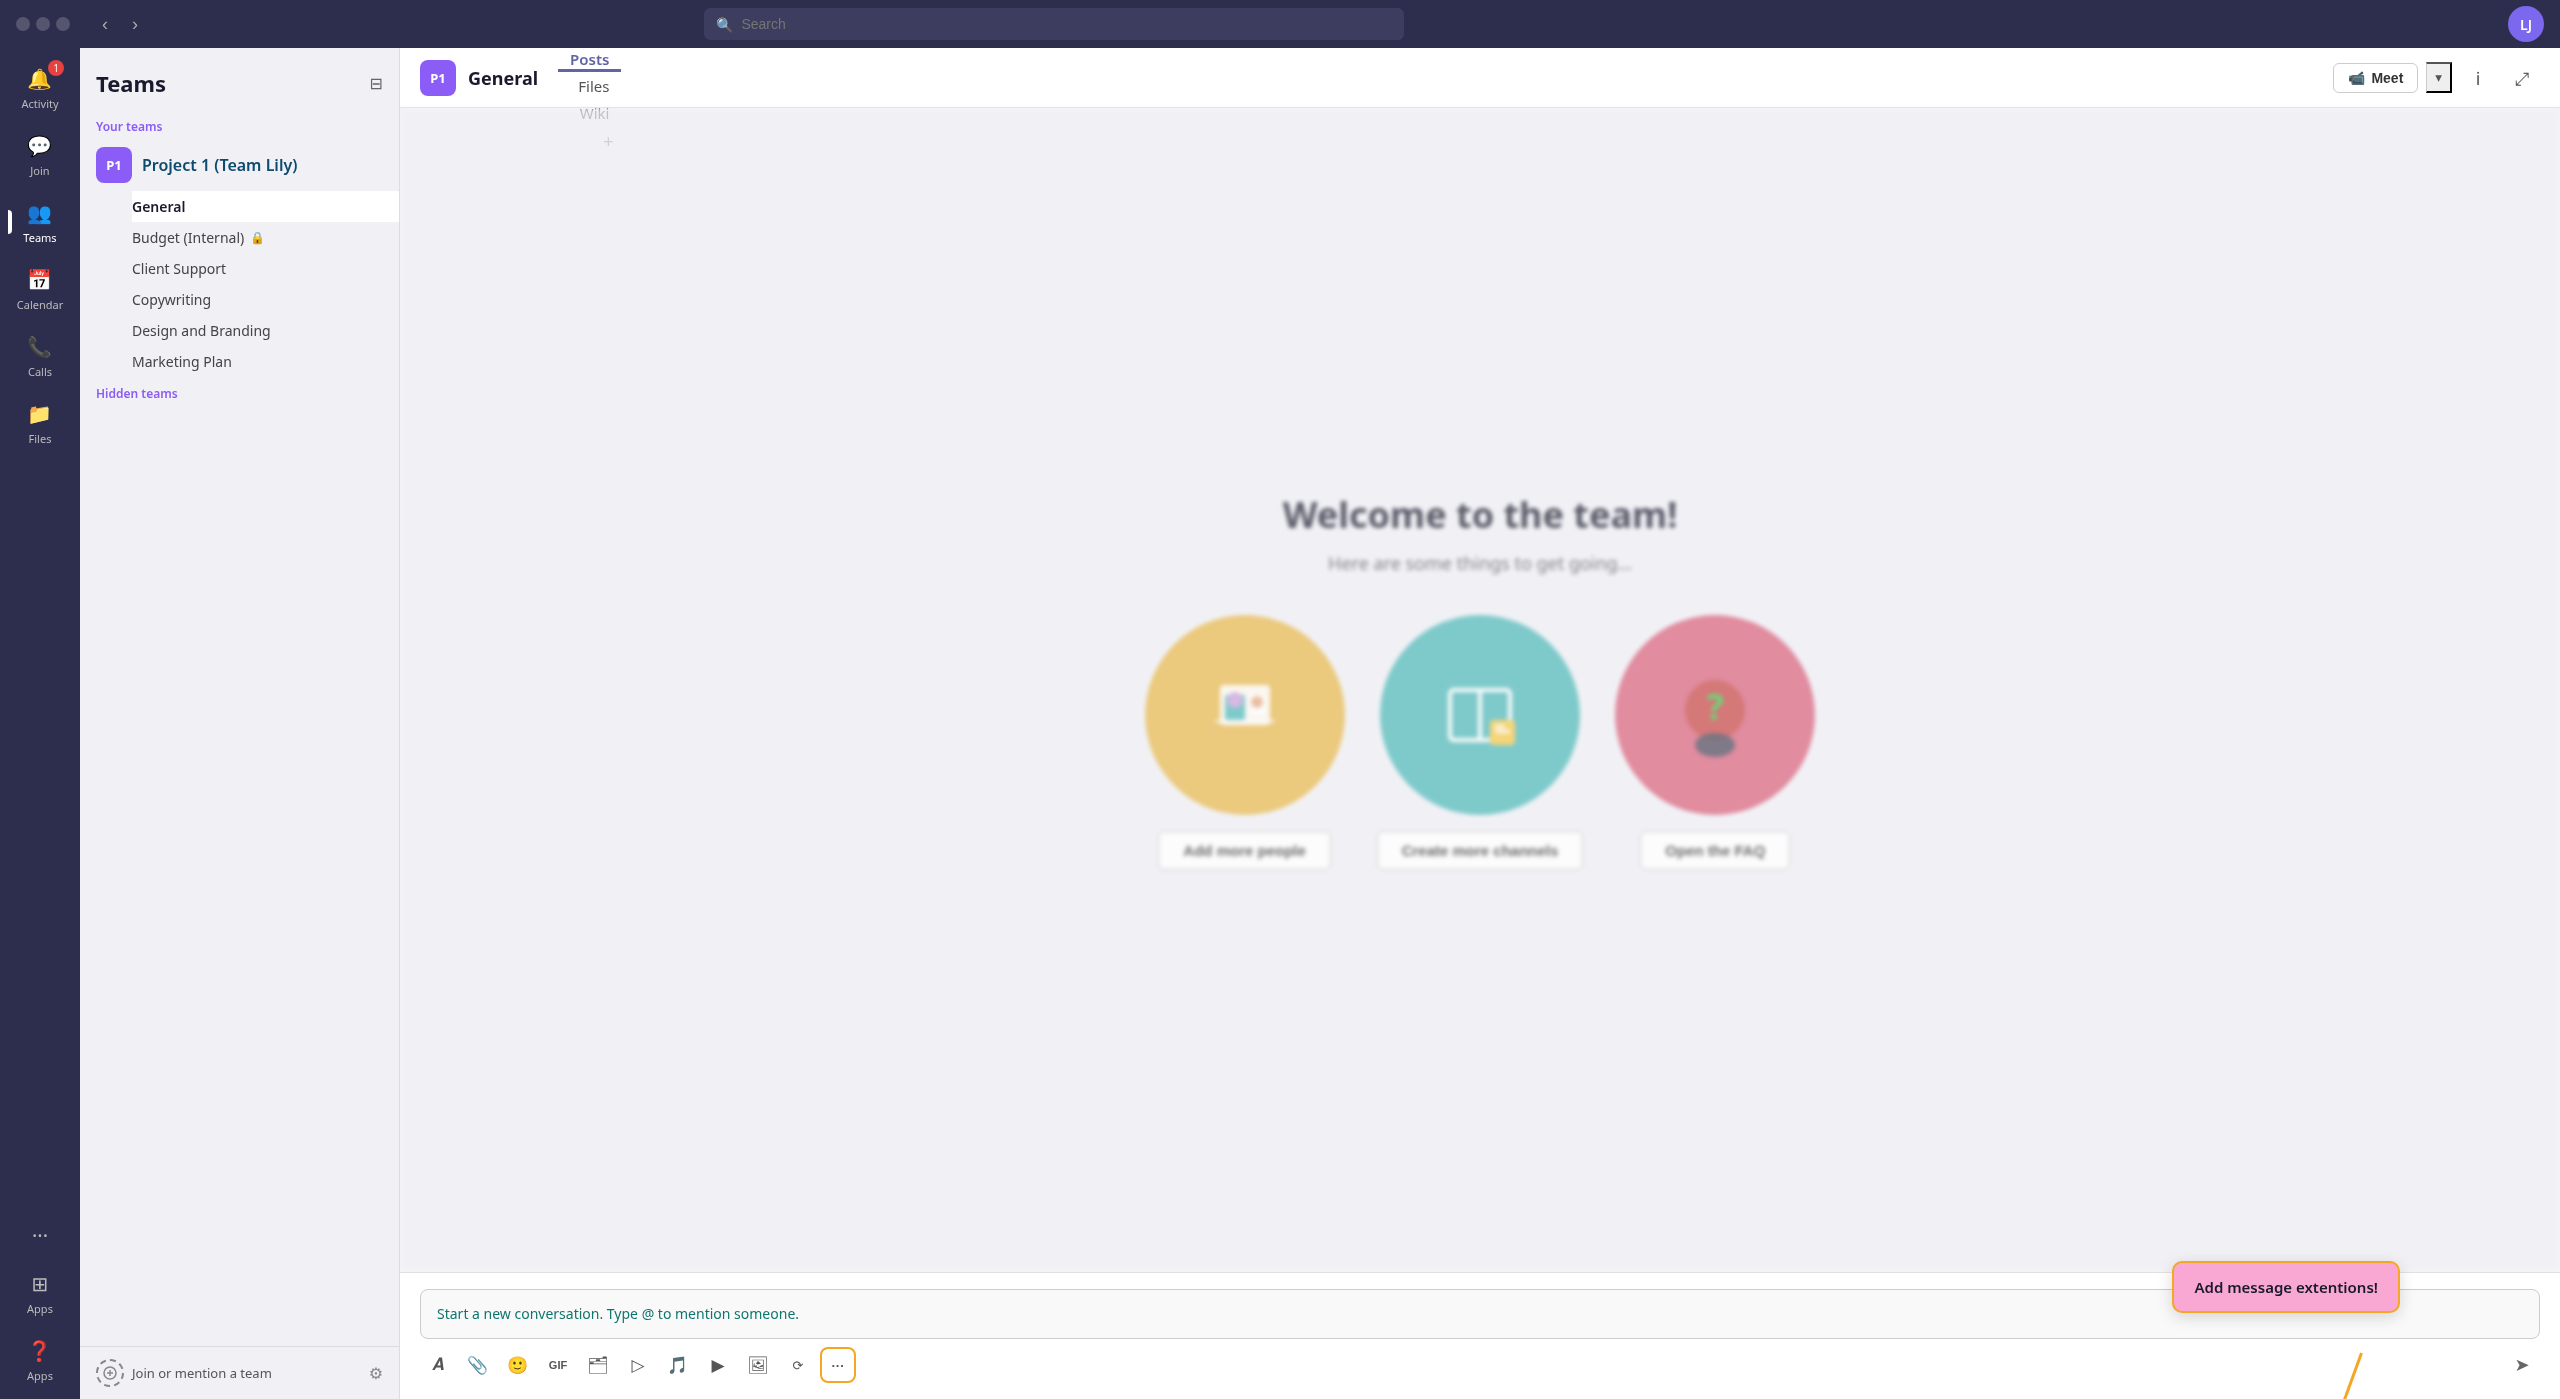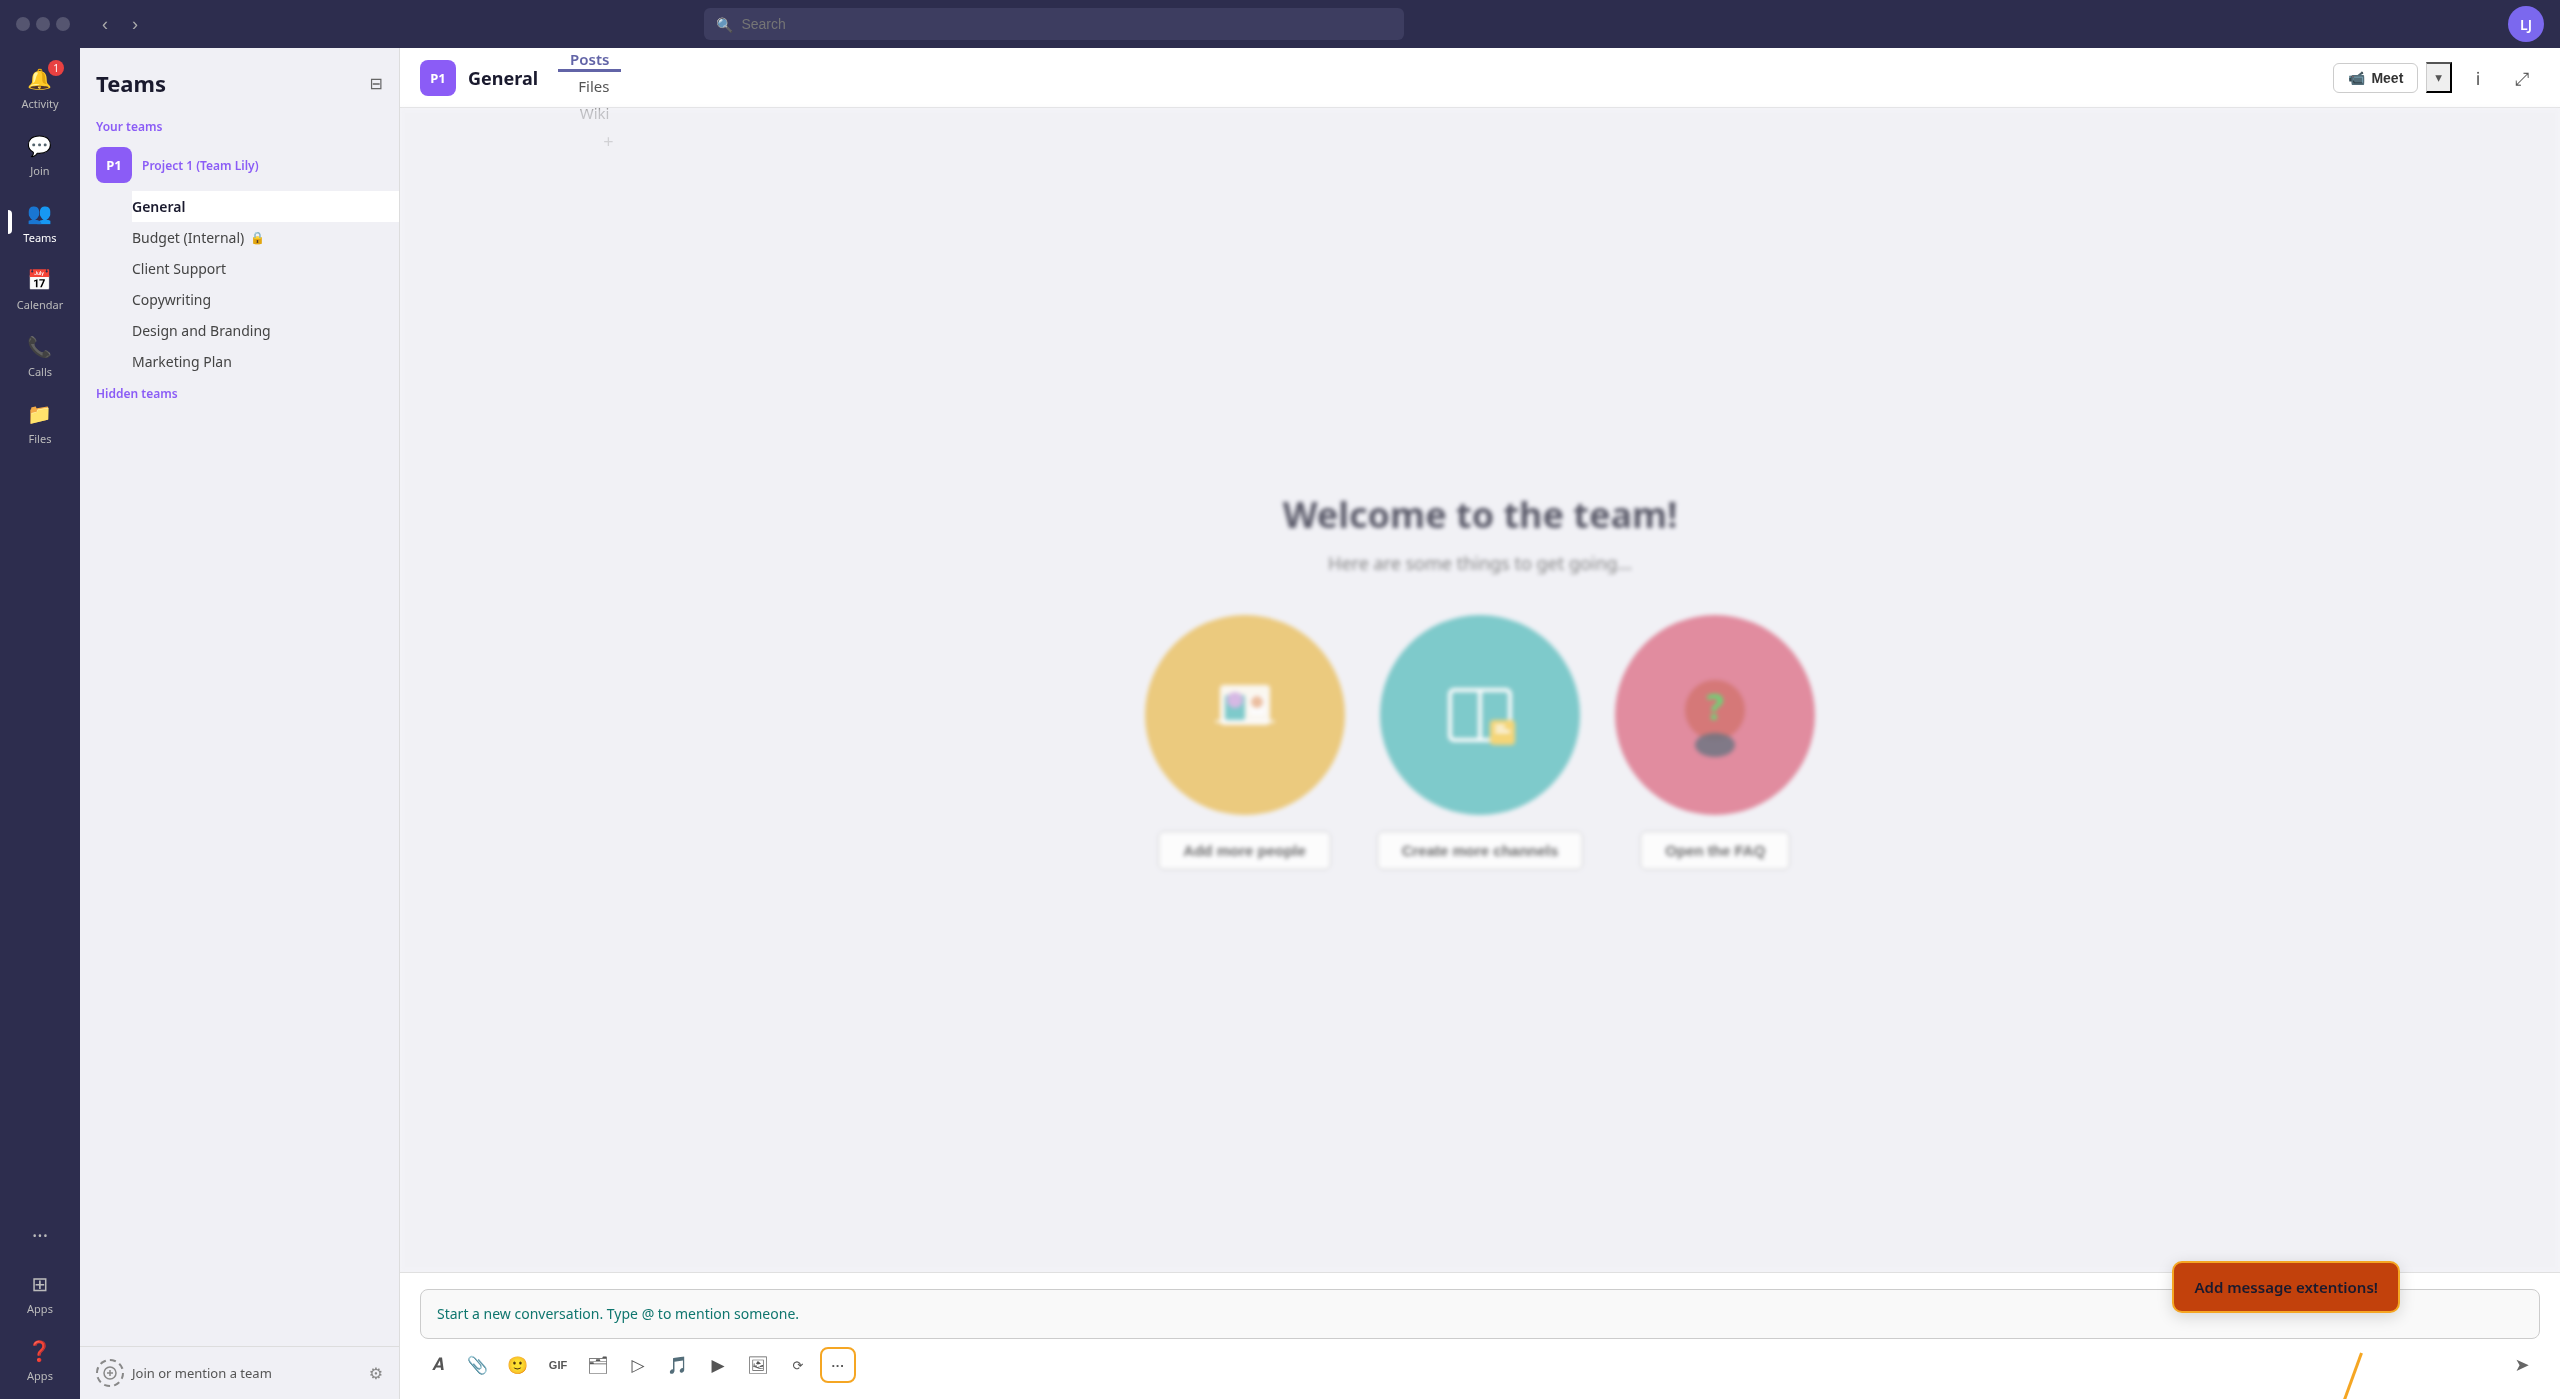--- a/index.html
+++ b/index.html
@@ -192,23 +192,23 @@
       width: 36px; height: 36px;
       border-radius: 8px;
       background: #8b5cf6;
       display: flex; align-items: center; justify-content: center;
       color: white;
       font-size: 13px;
       font-weight: 700;
       flex-shrink: 0;
     }
     .team-name {
-      font-size: 12px;
+      font-size: 16px;
       font-weight: 600;
-      color: #8b5cf6;
+      color: #0c4a6e;
       flex: 1;
     }
     .team-more {
       color: #999;
       font-size: 18px;
       visibility: hidden;
     }
 
     .channel-list {
       padding-left: 52px;
@@ -466,21 +466,21 @@
     }
 
     
     .tooltip-overlay {
       position: absolute;
       right: 140px;
       bottom: 70px;
       z-index: 100;
     }
     .tooltip-box {
-      background: #c2410c;
+      background: #f9a8d4;
       border: 2px solid #f5a623;
       border-radius: 10px;
       padding: 14px 20px;
       font-size: 15px;
       font-weight: 600;
       color: #1a1a2e;
       box-shadow: 0 4px 16px rgba(0,0,0,0.15);
       white-space: nowrap;
     }
     .tooltip-arrow {

